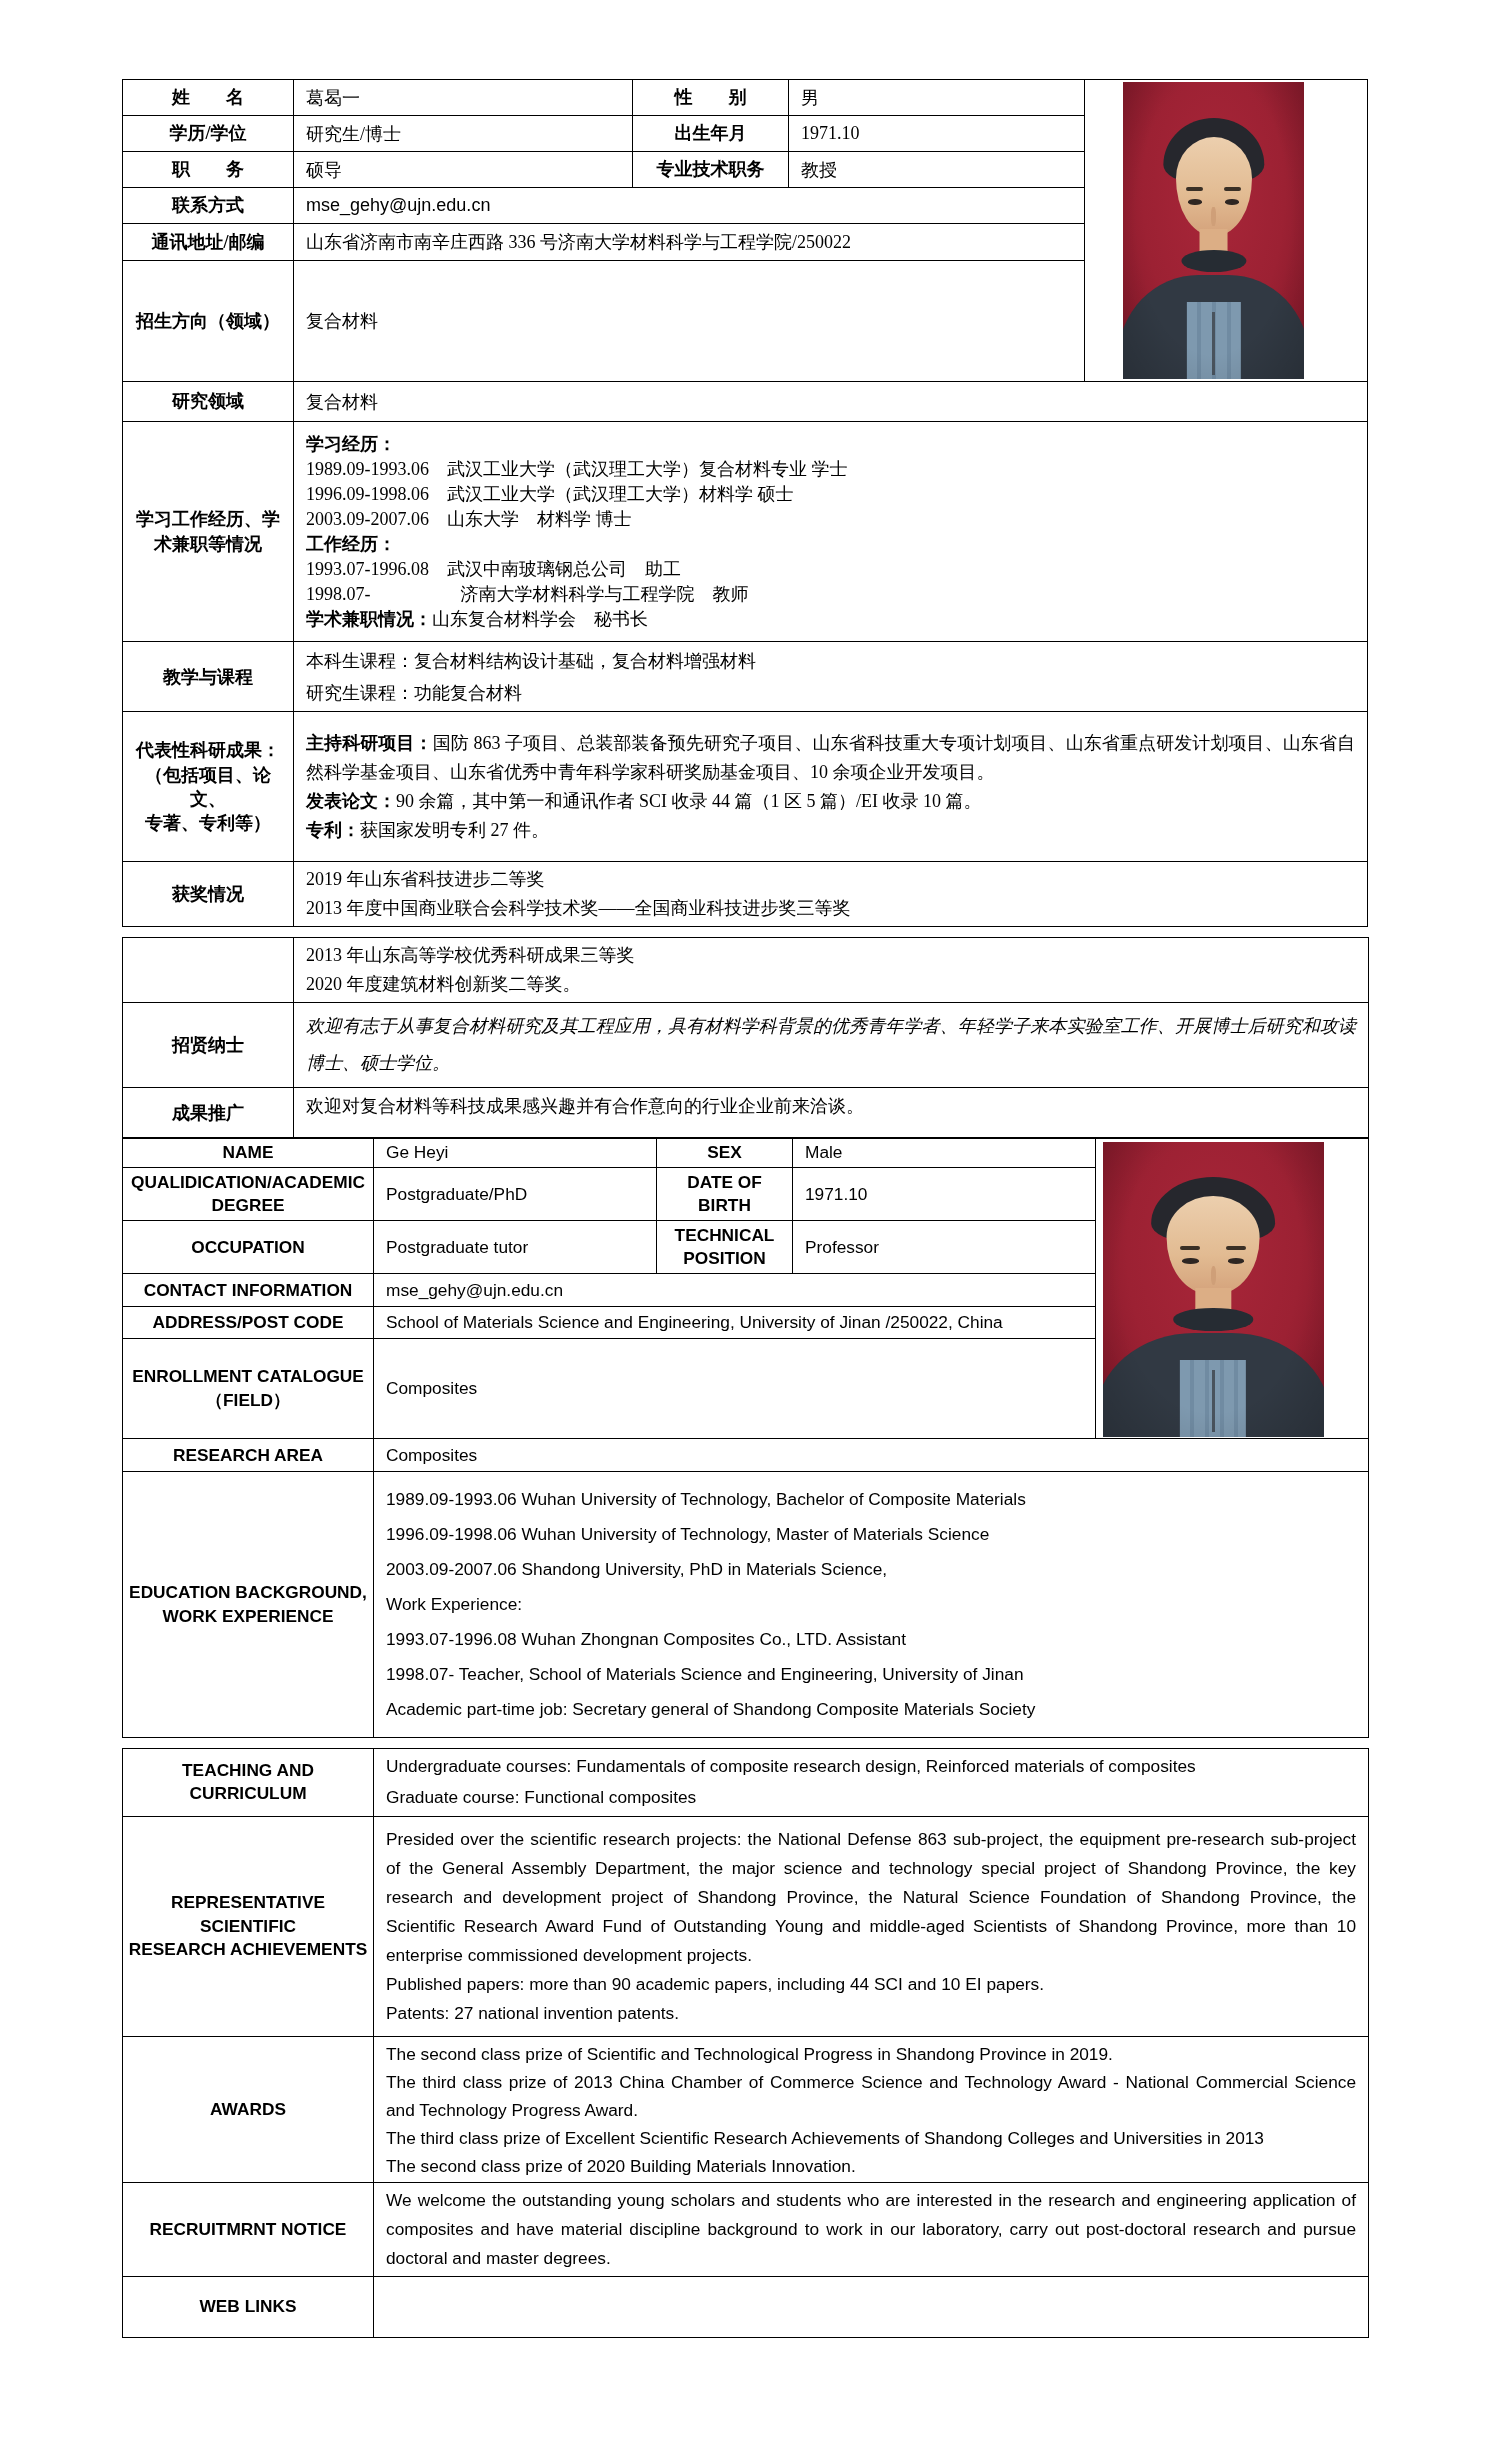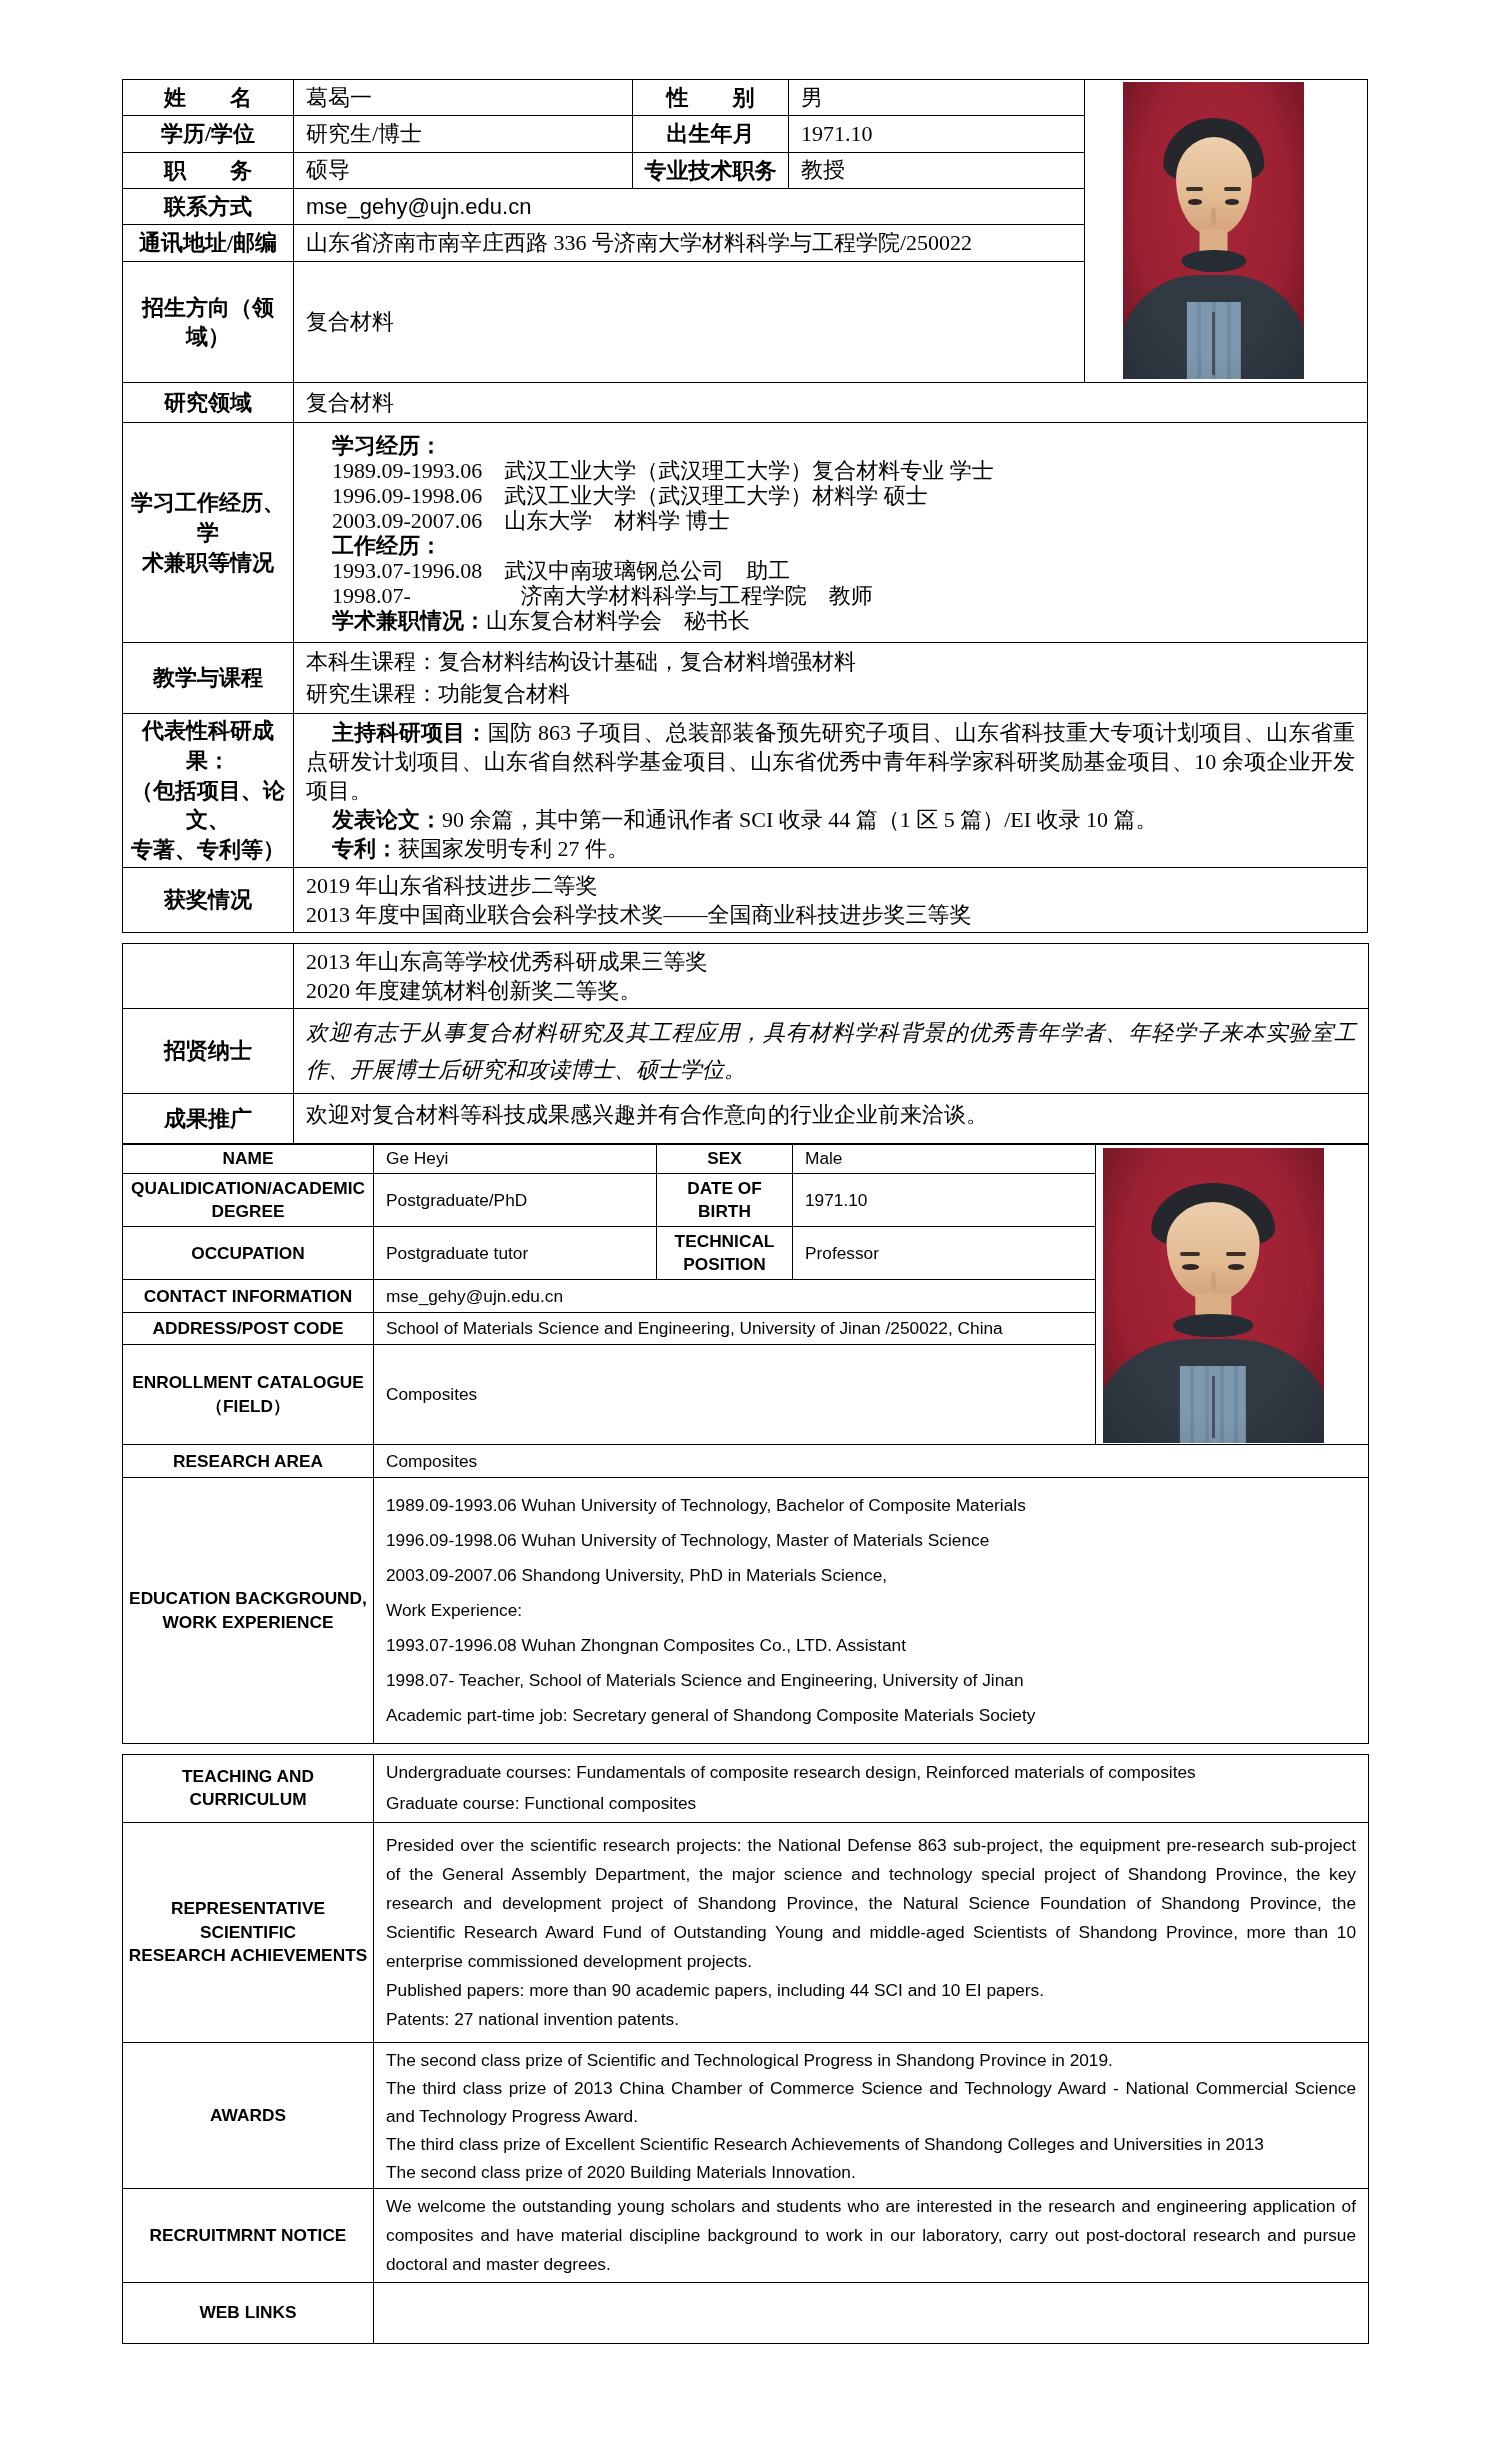--- a/index.html
+++ b/index.html
@@ -1,25 +1,25 @@
 <!DOCTYPE html>
 <html style="font-size:10.6px"><head>
 <meta charset="utf-8">
 <style>
   html,body{margin:0;padding:0;background:#e8e8e8;}
   .sheet{position:relative;width:1494px;height:2462px;background:#ffffff;margin:0 auto;overflow:hidden;}
   .doc{position:absolute;left:122px;top:79px;width:1246px;}
   table{border-collapse:collapse;table-layout:fixed;width:1246px;}
   td{border:1.3px solid #000;vertical-align:middle;color:#000;overflow:hidden;}
-  .cnT{font-family:"Liberation Serif","DejaVu Serif",serif;font-size:22px;padding-left:12px;}
+  .cnT{font-family:"Liberation Serif","DejaVu Serif",serif;font-size:18px;padding-left:12px;}
   .enT{font-family:"Liberation Sans","DejaVu Sans",sans-serif;font-size:17.3px;}
   .lbl{text-align:center;font-weight:bold;white-space:pre-line;line-height:1.35;padding:2.7px 5.3px;}
   .val{padding:2.7px 12px;text-align:left;}
   .just{text-align:justify;}
-  .ln b{font-weight:bold;margin-left:26px;}
+  .ln b{font-weight:bold;}
   .lh38{line-height:25px;}
   .lh42{line-height:28px;}
   .lh43{line-height:29px;}
   .lh44{line-height:29px;}
   .lh46{line-height:31px;}
   .lh48{line-height:32px;}
   .lh52{line-height:35px;}
   .lh56{line-height:37px;font-style:italic;}
   .tgap{width:1246px;background:#fff;}
   .photocell{padding:0;vertical-align:top;}

